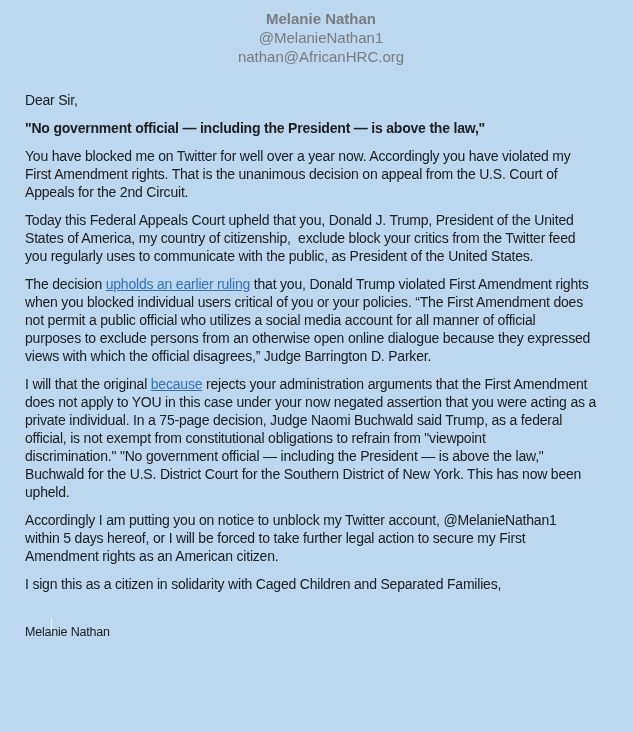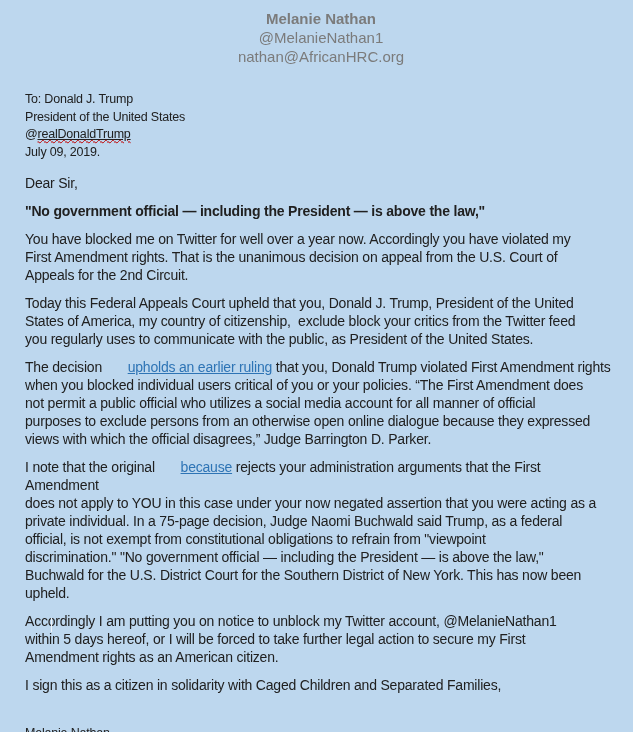--- a/index.html
+++ b/index.html
@@ -43,21 +43,20 @@
     margin: 0 0 10px 0;
     white-space: pre-wrap;
   }
   .quote-heading {
     font-weight: bold;
   }
   a.doc-link {
     color: #2E74B5;
     text-decoration: underline;
     cursor: pointer;
-    margin-left: 22px;
   }
   .mention-underline {
     text-decoration: underline;
   }
   .spellcheck {
     text-decoration: underline wavy #C00000;
     text-decoration-thickness: 1px;
   }
   .signature {
     margin-top: 30px;
@@ -78,44 +77,40 @@
 <body>
 
 <div class="letter">
 
   <div class="letter-header">
     <div class="author-name">Melanie Nathan</div>
     <div>@MelanieNathan1</div>
     <div>nathan@AfricanHRC.org</div>
   </div>
 
-  <div class="address-block"><span>To: Donald J. Trump</span>
-<span>President of the United States</span>
-<span><span>@</span><span class="mention-underline"><span class="spellcheck">realDonaldTrump</span></span></span>
-<span>July 09, 2019.</span></div>
 
   <p class="para">Dear Sir,</p>
 
   <p class="para quote-heading">"No government official — including the President — is above the law,"</p>
 
   <p class="para">You have blocked me on Twitter for well over a year now. Accordingly you have violated my
 First Amendment rights. That is the unanimous decision on appeal from the U.S. Court of
 Appeals for the 2nd Circuit.</p>
 
   <p class="para">Today this Federal Appeals Court upheld that you, Donald J. Trump, President of the United
 States of America, my country of citizenship,  exclude block your critics from the Twitter feed
 you regularly uses to communicate with the public, as President of the United States.</p>
 
   <p class="para"><span>The decision </span><a class="doc-link">upholds an earlier ruling</a><span> that you, Donald Trump violated First Amendment rights
 when you blocked individual users critical of you or your policies. “The First Amendment does
 not permit a public official who utilizes a social media account for all manner of official
 purposes to exclude persons from an otherwise open online dialogue because they expressed
 views with which the official disagrees,” Judge Barrington D. Parker.</span></p>
 
-  <p class="para"><span>I note that the original </span><a class="doc-link">because</a><span> rejects your administration arguments that the First Amendment
+  <p class="para"><span>I will that the original </span><a class="doc-link">because</a><span> rejects your administration arguments that the First Amendment
 does not apply to YOU in this case under your now negated assertion that you were acting as a
 private individual. In a 75-page decision, Judge Naomi Buchwald said Trump, as a federal
 official, is not exempt from constitutional obligations to refrain from "viewpoint
 discrimination." "No government official — including the President — is above the law,"
 Buchwald for the U.S. District Court for the Southern District of New York. This has now been
 upheld.</span></p>
 
   <p class="para">Accordingly I am putting you on notice to unblock my Twitter account, @MelanieNathan1
 within 5 days hereof, or I will be forced to take further legal action to secure my First
 Amendment rights as an American citizen.</p>

